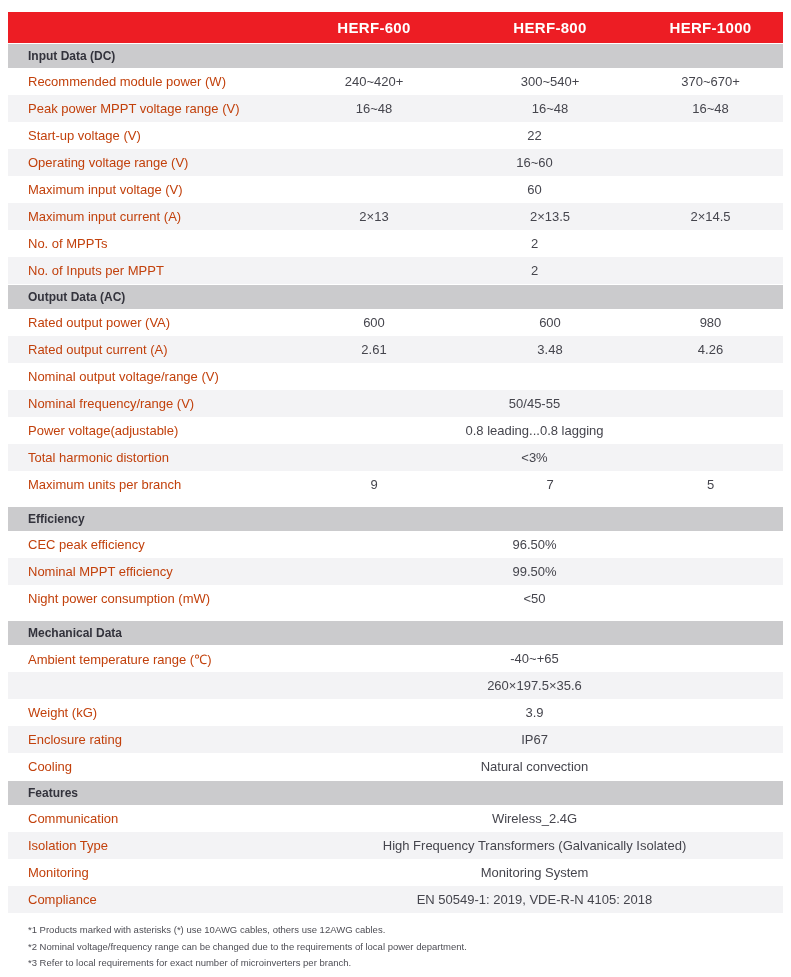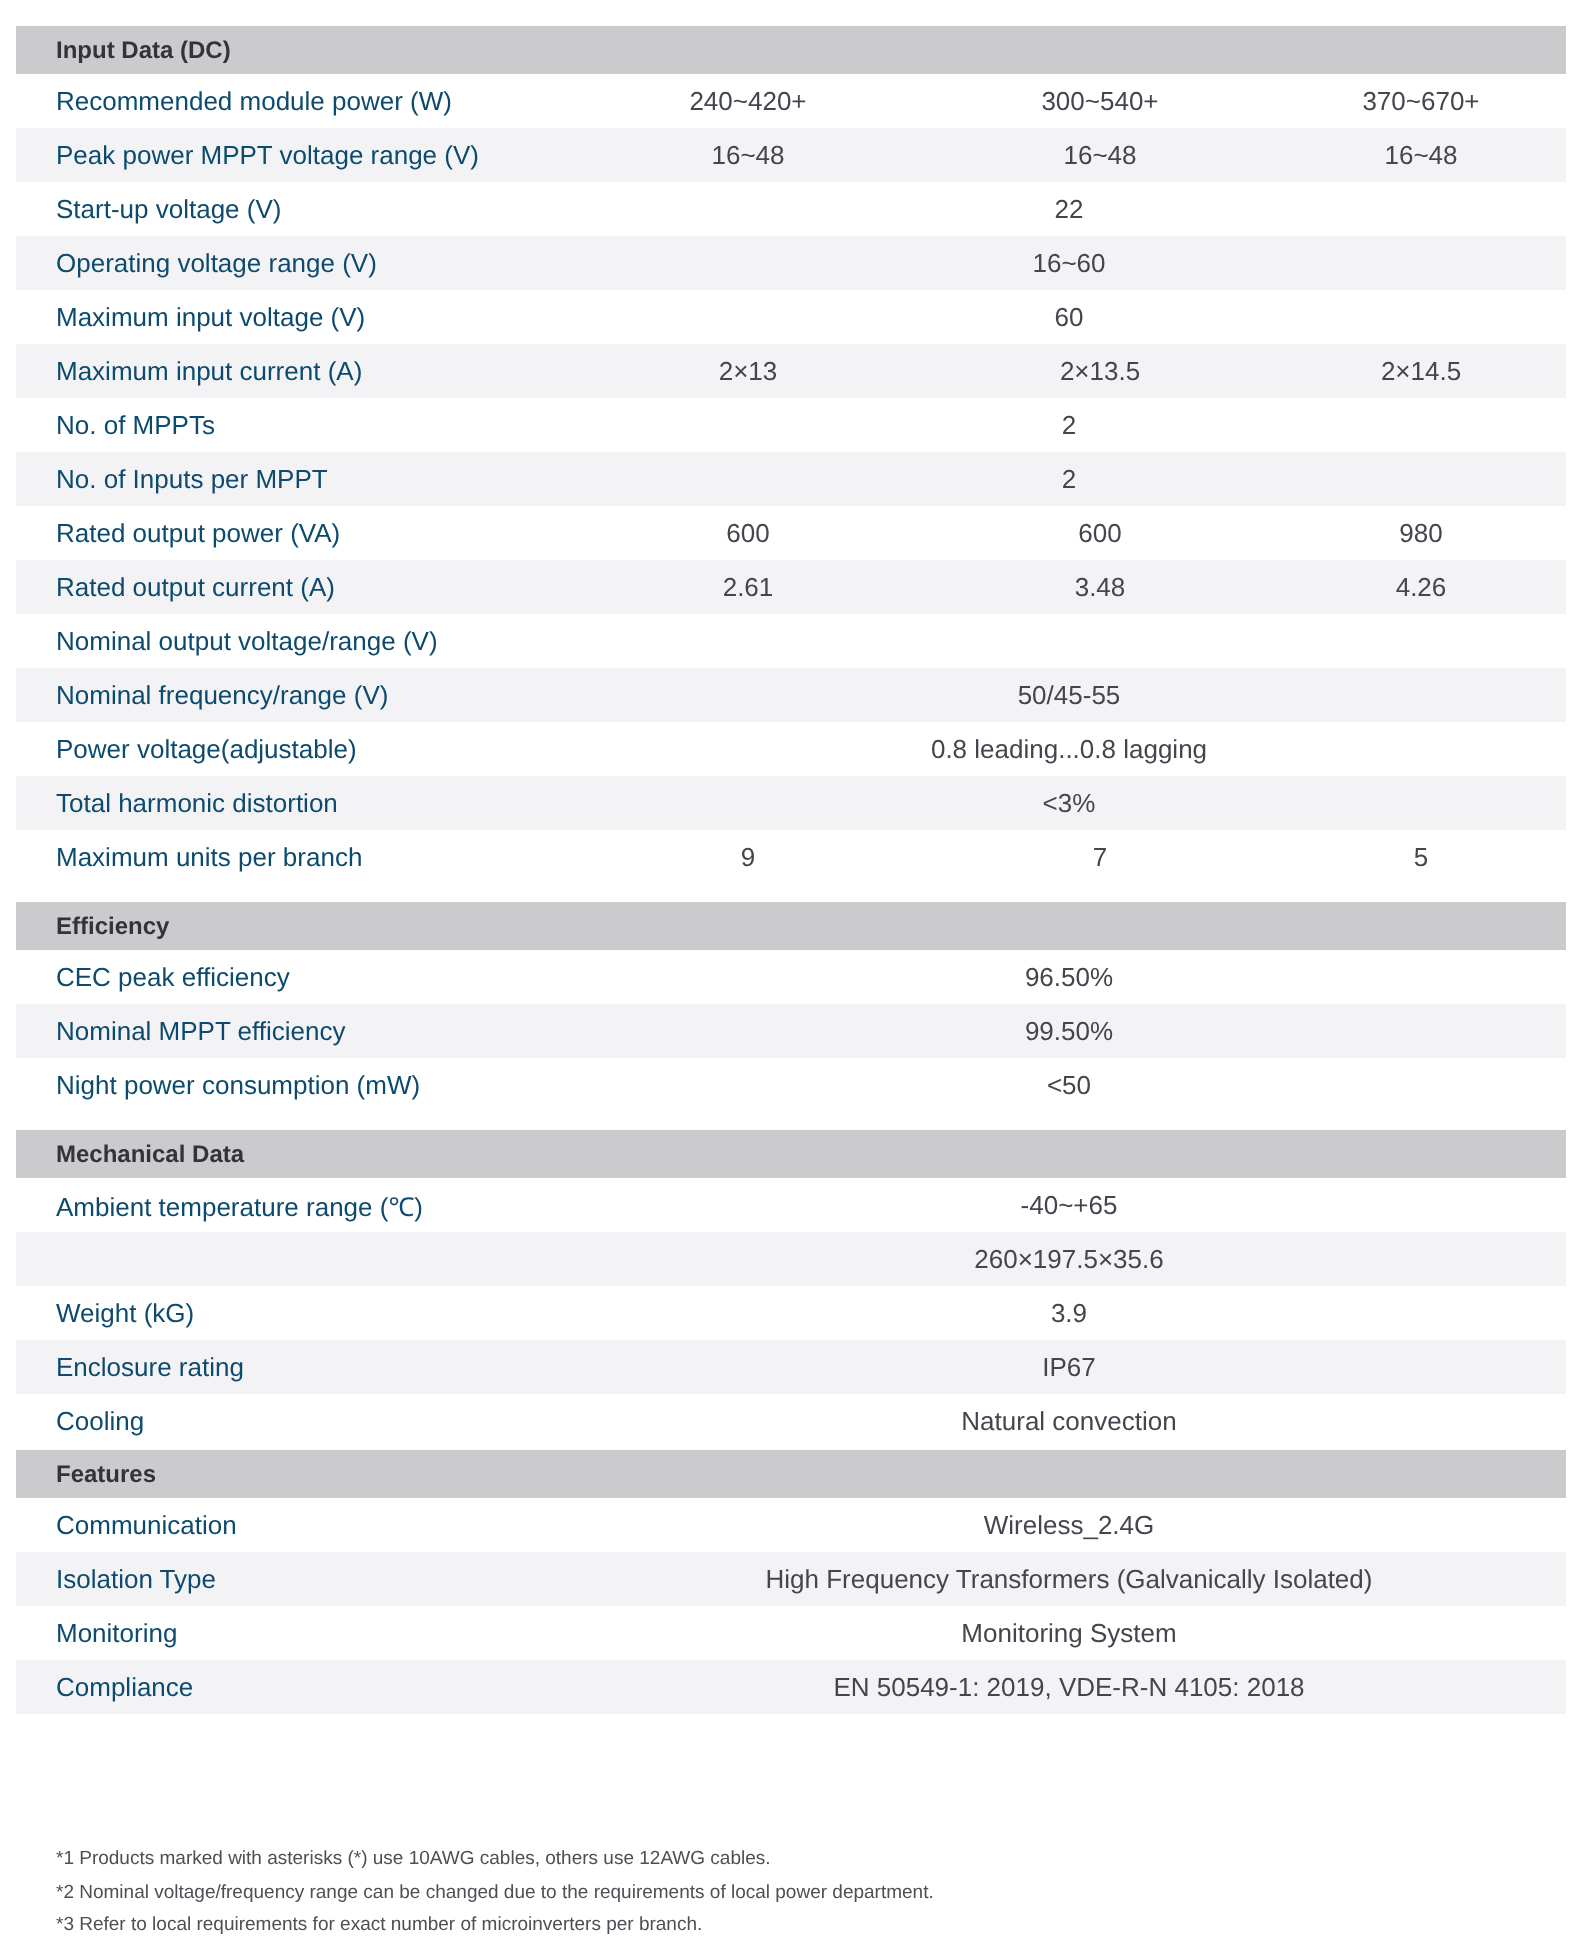--- a/index.html
+++ b/index.html
@@ -46,21 +46,21 @@
     font-weight: bold;
     font-size: 12px;
     color: #33333c;
   }
   .section.gap-before { margin-top: 9px; }
   .row { height: 27px; font-size: 13px; background: #ffffff; }
   .rows .row:nth-child(even) { background: #f3f3f5; }
   .cell.label {
     padding-left: 20px;
     text-align: left;
-    color: #0c4a6e;
+    color: #c2410c;
     white-space: nowrap;
     overflow: hidden;
   }
   .cell.val { text-align: center; color: #45454d; }
   .cell.span3 { grid-column: 2 / 5; text-align: center; }
   .footnotes {
     position: absolute;
     left: 28px;
     top: 922px;
     width: 740px;
@@ -71,20 +71,26 @@
     color: #4e4e55;
     white-space: nowrap;
   }
 </style>
 </head>
 <body>
 
 <div class="page">
   <div class="spec-table">
 
+    <div class="table-header grid-row">
+      <div class="hcell spacer"></div>
+      <div class="hcell">HERF-600</div>
+      <div class="hcell">HERF-800</div>
+      <div class="hcell">HERF-1000</div>
+    </div>
 
     <div id="sections-root">
         <div class="section">
           <div class="section-header">Input Data (DC)</div>
           <div class="rows">
             <div class="row grid-row">
               <div class="cell label">Recommended module power (W)</div>
               <div class="cell val">240~420+</div>
               <div class="cell val">300~540+</div>
               <div class="cell val">370~670+</div>
@@ -117,20 +123,21 @@
               <div class="cell label">No. of MPPTs</div>
               <div class="cell val span3">2</div>
             </div>
             <div class="row grid-row">
               <div class="cell label">No. of Inputs per MPPT</div>
               <div class="cell val span3">2</div>
             </div>
           </div>
         </div>
         <div class="section">
+          <div class="section-header">Output Data (AC)</div>
           <div class="rows">
             <div class="row grid-row">
               <div class="cell label">Rated output power (VA)</div>
               <div class="cell val">600</div>
               <div class="cell val">600</div>
               <div class="cell val">980</div>
             </div>
             <div class="row grid-row">
               <div class="cell label">Rated output current (A)</div>
               <div class="cell val">2.61</div>

